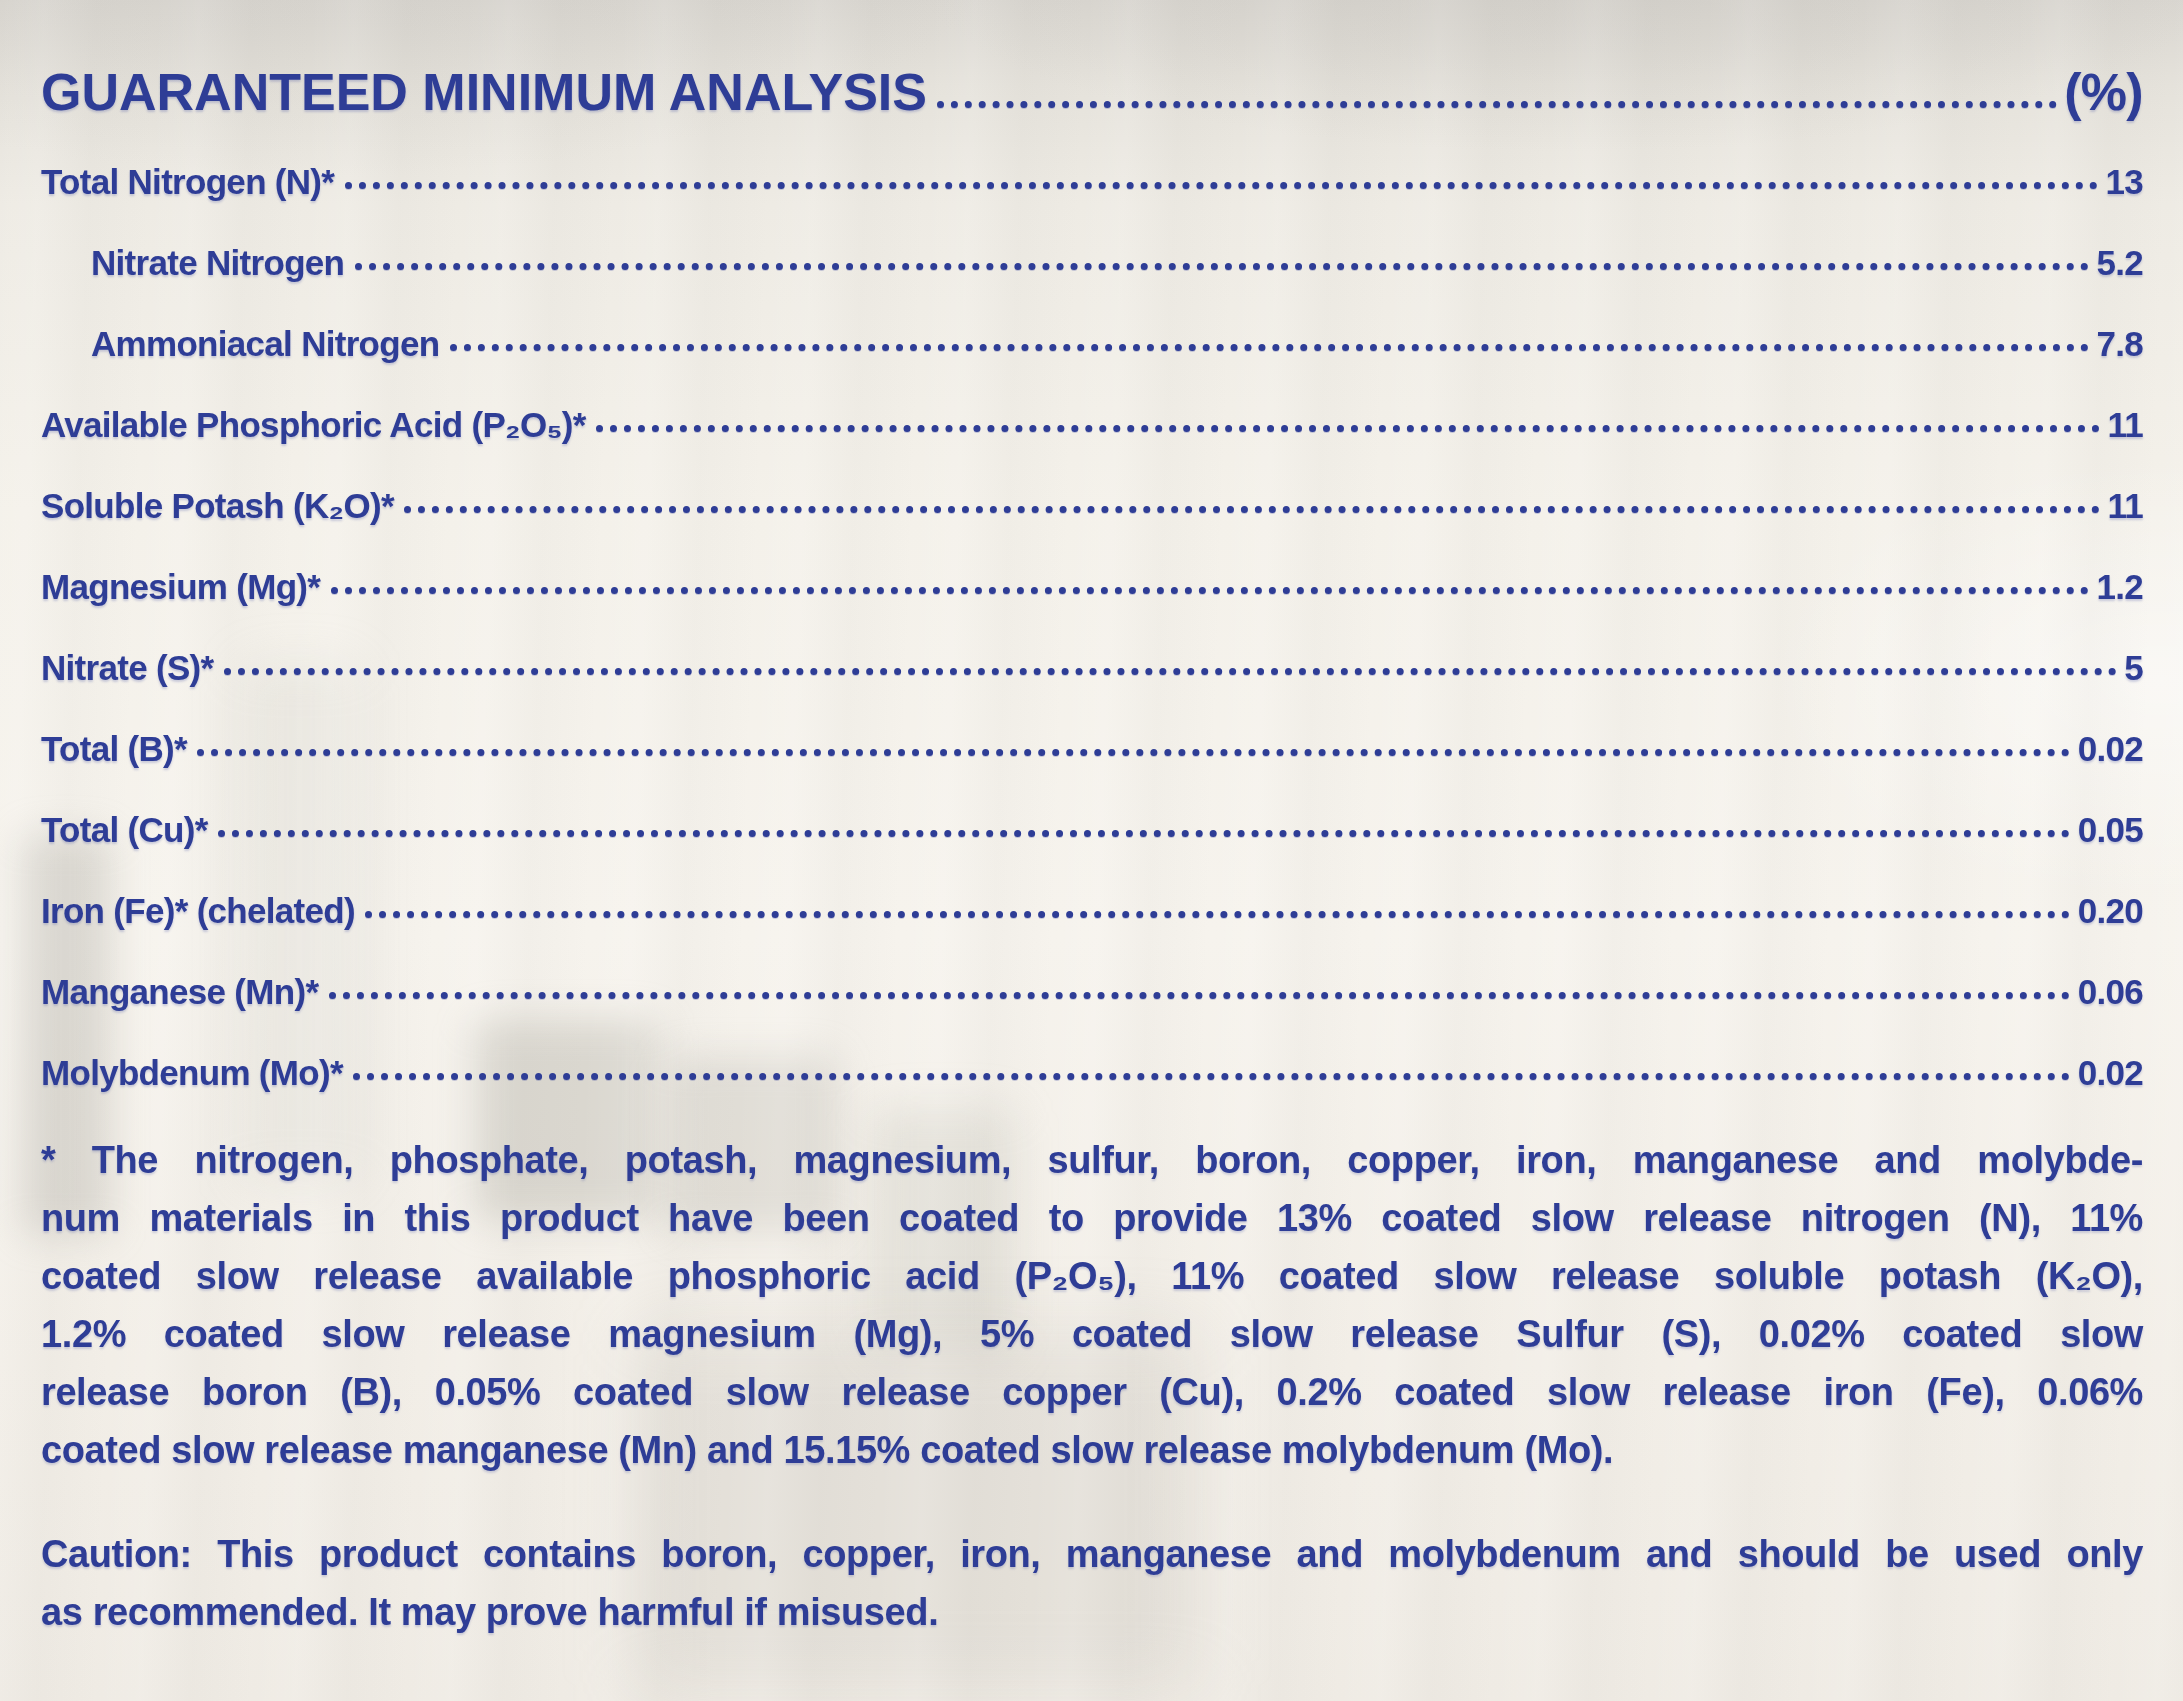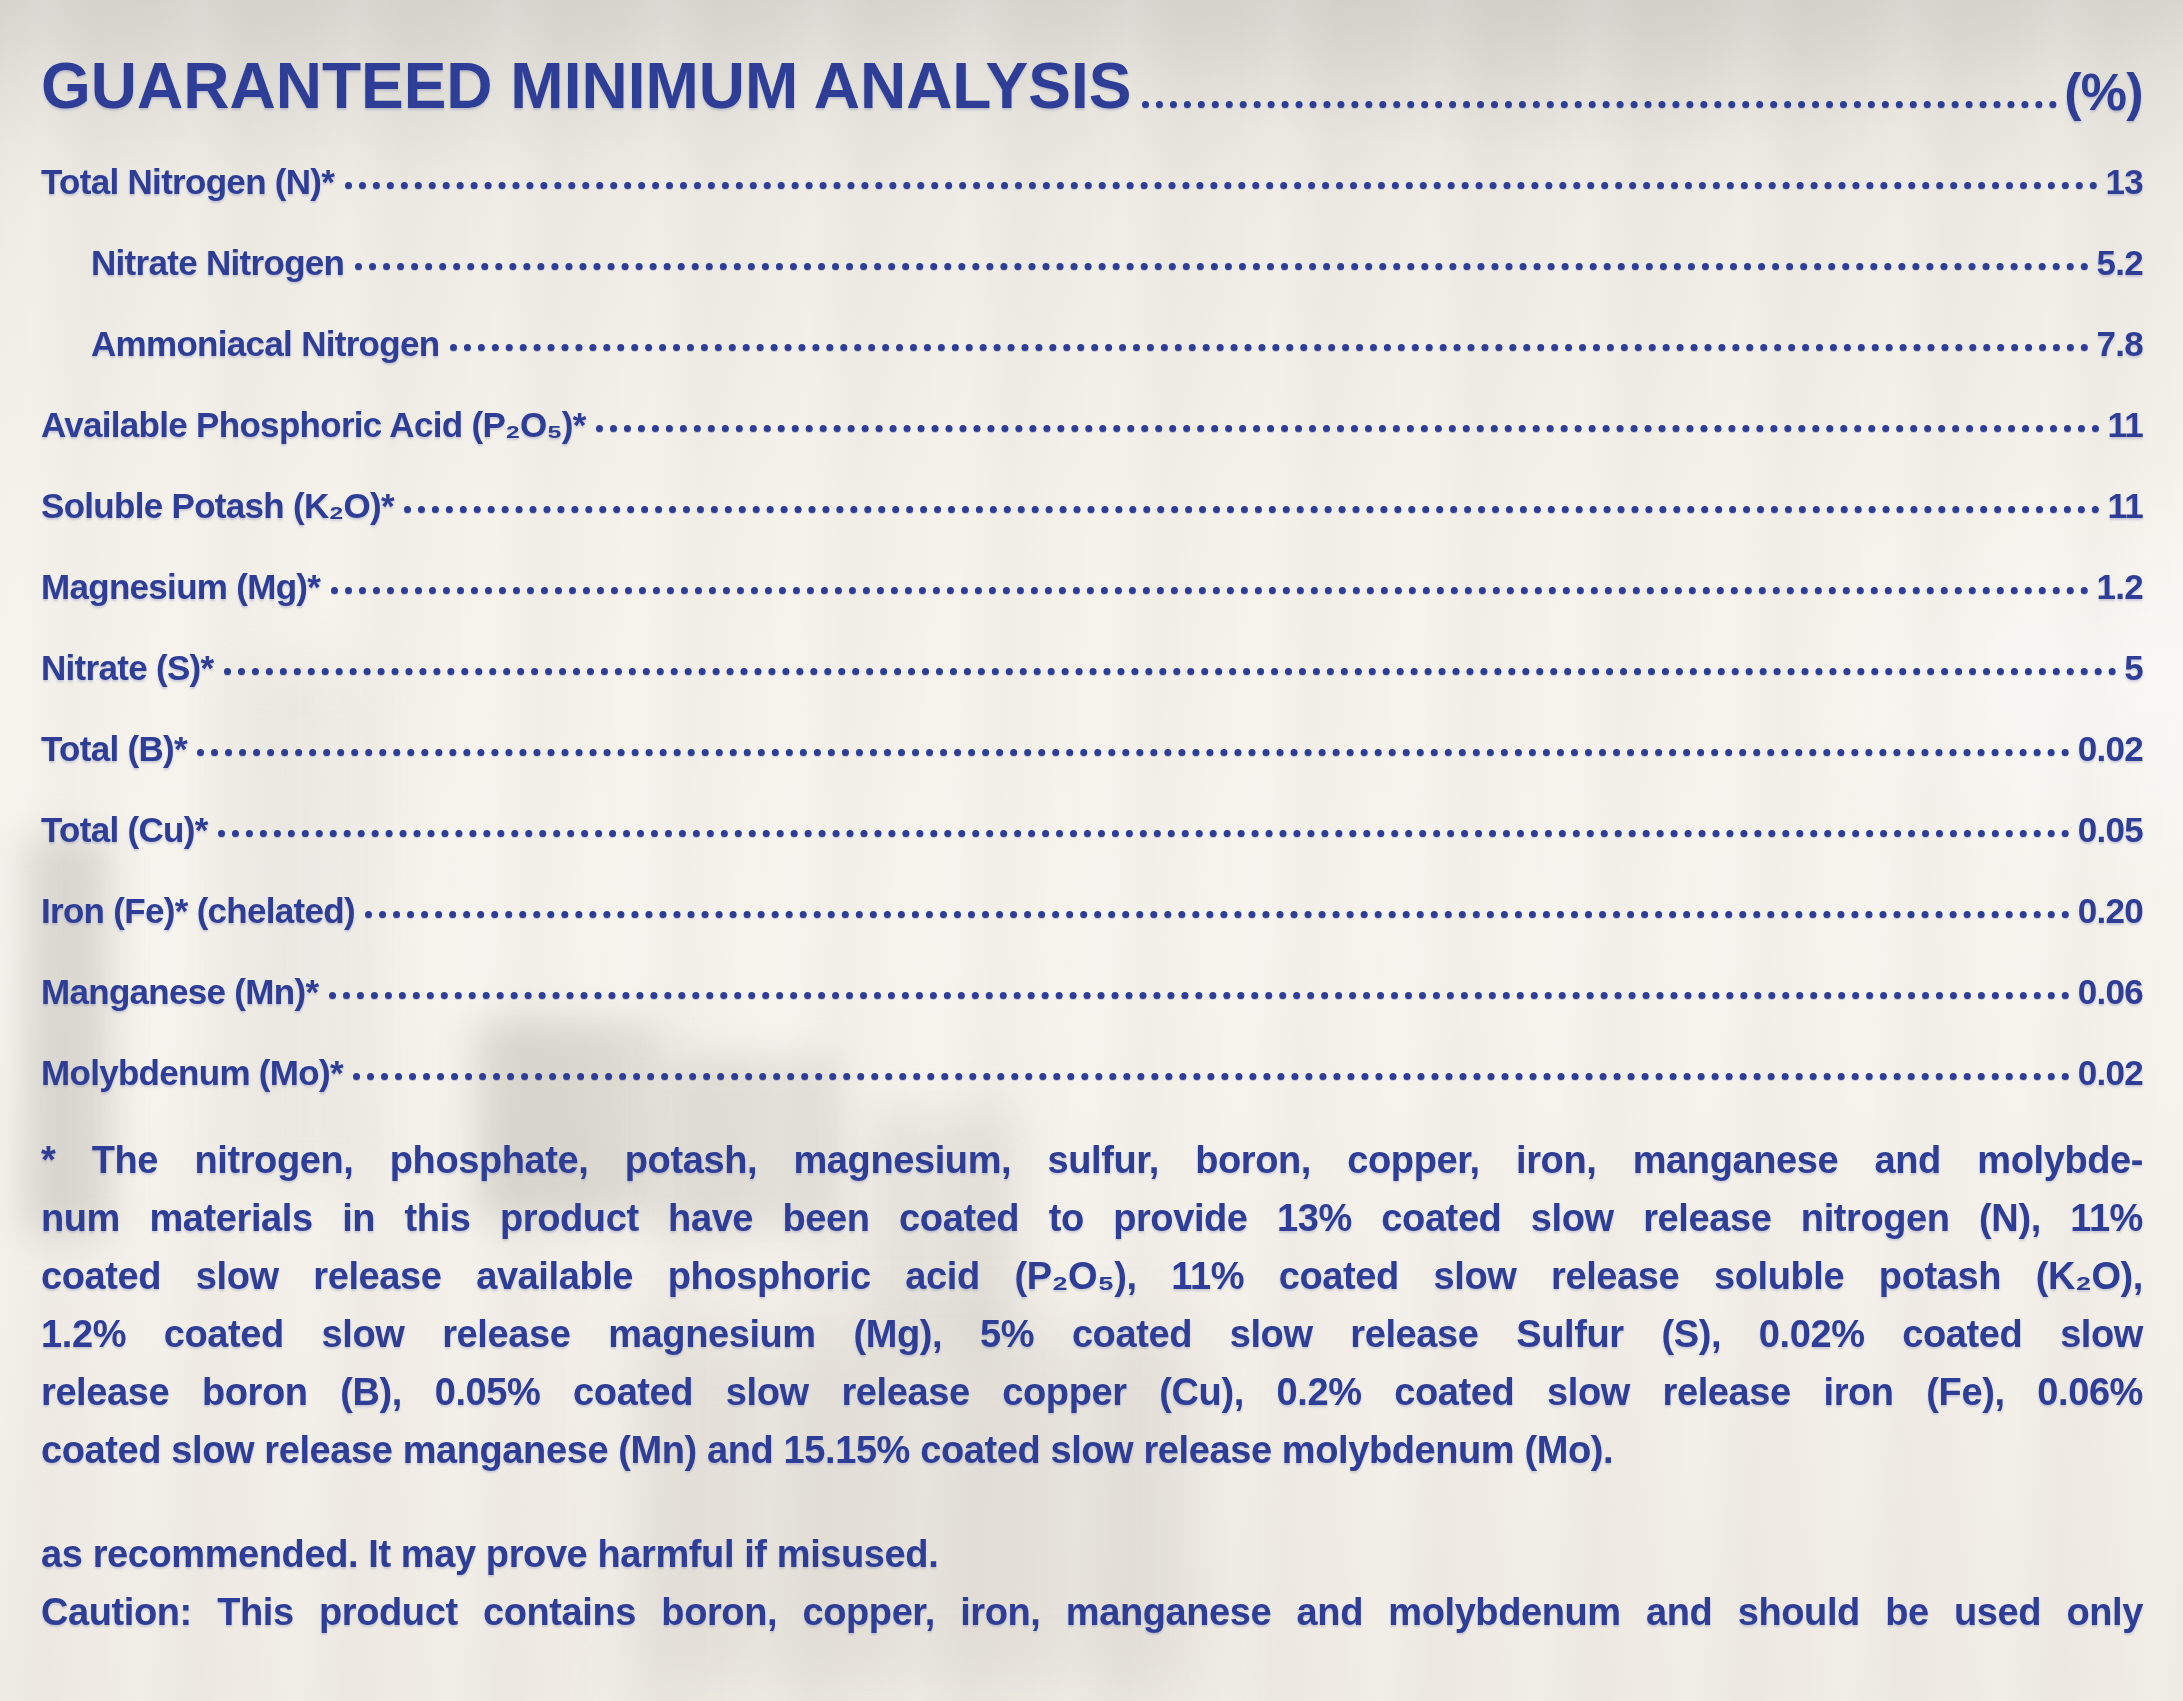--- a/index.html
+++ b/index.html
@@ -34,21 +34,21 @@
   .ghost.g5{left:636px;top:1330px;width:562px;height:355px;background:rgba(192,189,181,0.26);filter:blur(34px);}
   .ghost.g6{left:244px;top:665px;width:111px;height:517px;background:rgba(198,195,188,0.22);filter:blur(25px);}
 
   .table{position:relative;}
   .row{
     display:flex;align-items:flex-end;height:81px;box-sizing:border-box;
     padding-bottom:12px;font-weight:bold;letter-spacing:-0.7px;
     text-shadow:0 2.2px 2.2px rgba(46,61,150,0.22);
   }
   .row .name,.row .value{font-size:35px;line-height:1;white-space:pre;}
-  .row.title-row .name{font-size:64px;letter-spacing:0;}
+  .row.title-row .name{font-size:52px;letter-spacing:0;}
   .row.title-row .value{font-size:52px;}
   .row.indent{padding-left:50px;align-items:flex-end;}
   .leader{
     flex:1 1 auto;height:0;align-self:flex-end;
     border-bottom:7.4px dotted var(--ink);
     margin:0 7.4px 10.3px 10.3px;
     filter:drop-shadow(0 1.5px 0.7px rgba(46,61,150,0.25));
   }
   .notes{position:relative;margin-top:29px;font-weight:bold;}
   .notes .line{
@@ -154,17 +154,17 @@
 
   <div class="notes">
       <div class="line">* The nitrogen, phosphate, potash, magnesium, sulfur, boron, copper, iron, manganese and molybde-</div>
       <div class="line">num materials in this product have been coated to provide 13% coated slow release nitrogen (N), 11%</div>
       <div class="line">coated slow release available phosphoric acid (P₂O₅), 11% coated slow release soluble potash (K₂O),</div>
       <div class="line">1.2% coated slow release magnesium (Mg), 5% coated slow release Sulfur (S), 0.02% coated slow</div>
       <div class="line">release boron (B), 0.05% coated slow release copper (Cu), 0.2% coated slow release iron (Fe), 0.06%</div>
       <div class="line last">coated slow release manganese (Mn) and 15.15% coated slow release molybdenum (Mo).</div>
     </div>
   <div class="notes caution">
+      <div class="line">Caution: This product contains boron, copper, iron, manganese and molybdenum and should be used only</div>
       <div class="line last">as recommended. It may prove harmful if misused.</div>
-      <div class="line">Caution: This product contains boron, copper, iron, manganese and molybdenum and should be used only</div>
     </div>
 </div>
 
 
 </body></html>

